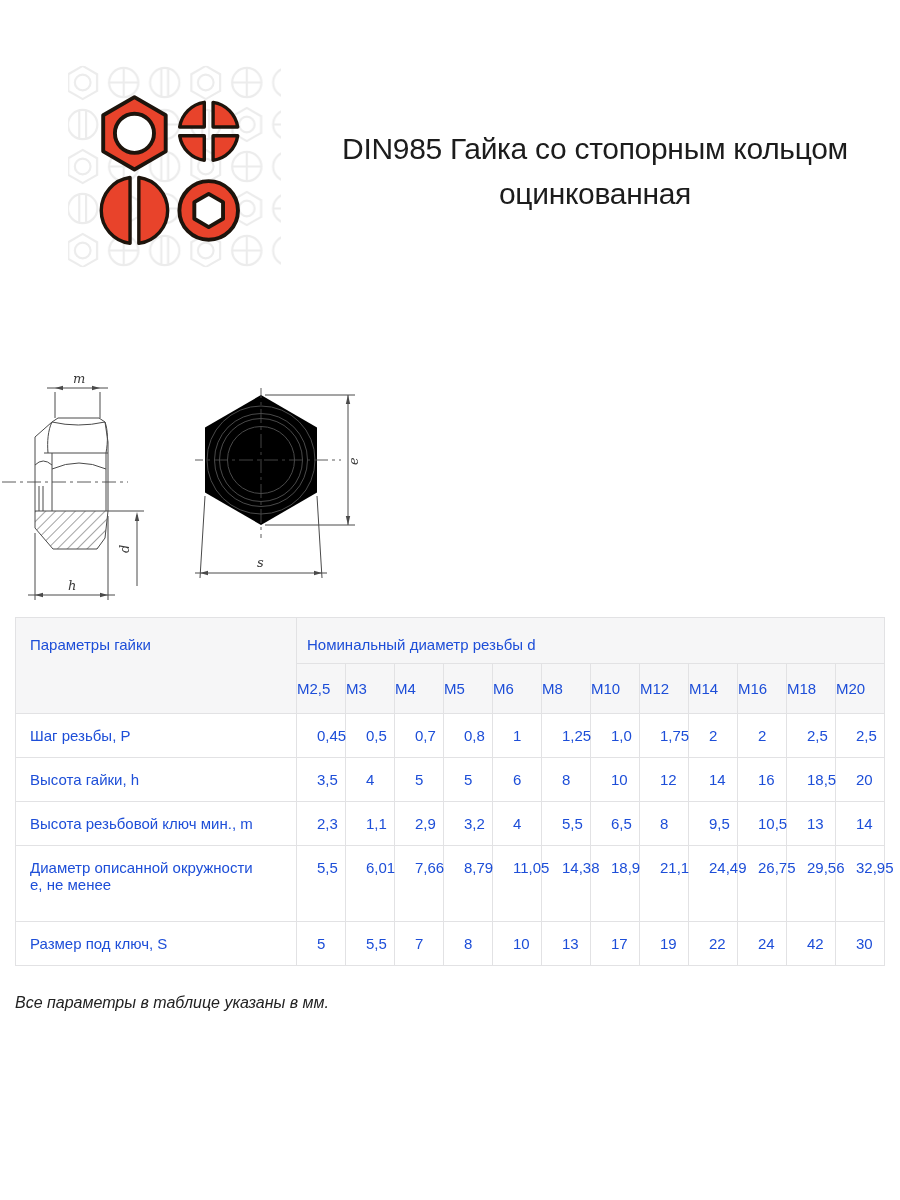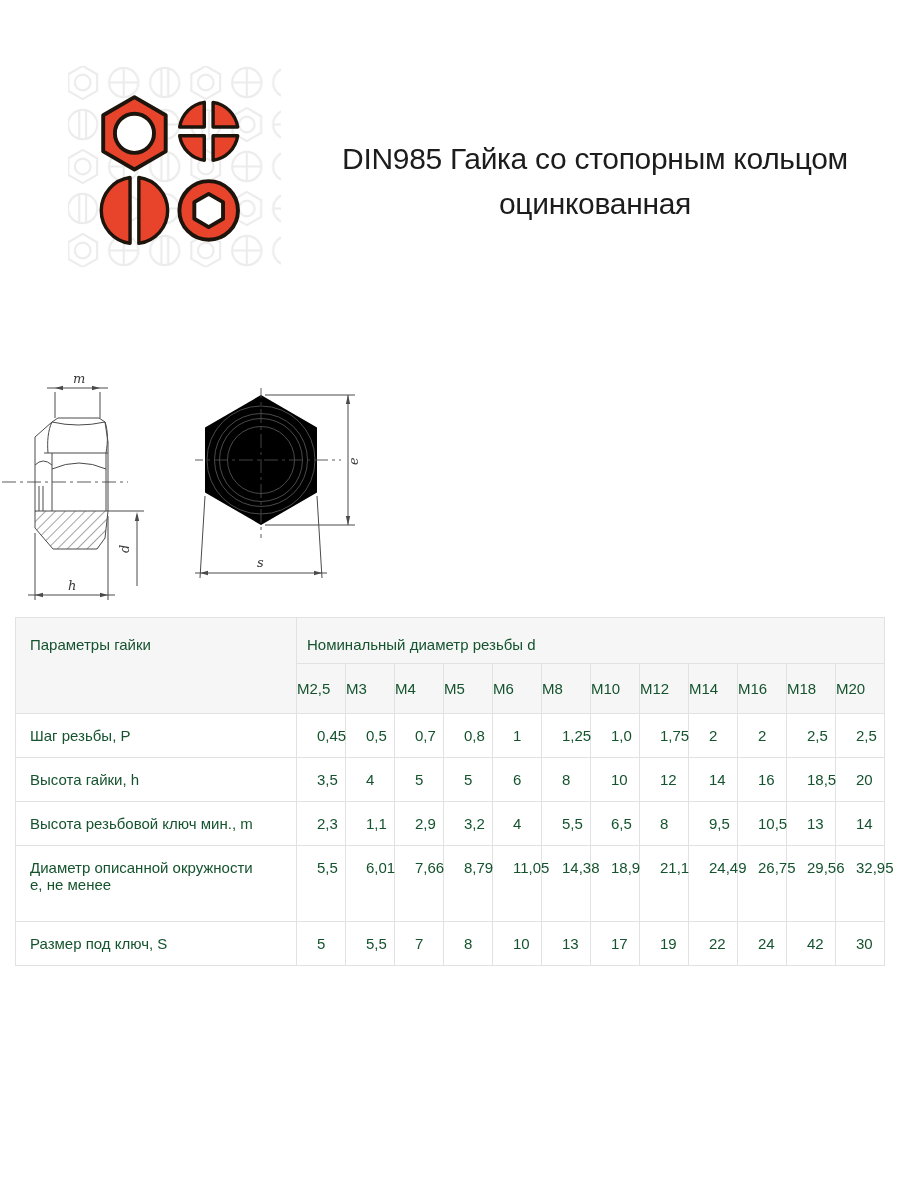--- a/index.html
+++ b/index.html
@@ -3,35 +3,35 @@
 <meta charset="utf-8">
 <style>
   html,body{margin:0;padding:0;background:#fff;}
   .page{
     position:relative;width:900px;height:1200px;background:#ffffff;
     font-family:"Liberation Sans","DejaVu Sans",sans-serif;color:#2b2b2b;overflow:hidden;
   }
   
   .logo-block{position:absolute;left:62px;top:62px;width:225px;height:210px;}
   .title-block{
-    position:absolute;left:300px;top:136px;width:590px;text-align:center;
+    position:absolute;left:300px;top:126px;width:590px;text-align:center;
     font-size:30px;line-height:45px;color:#1c1c1c;font-weight:400;letter-spacing:-0.3px;
   }
   
   .drawing-side{position:absolute;left:0px;top:368px;width:185px;height:245px;}
   .drawing-top{position:absolute;left:195px;top:388px;width:210px;height:212px;}
   .tech line,.tech path,.tech polyline{stroke:#4a4a4a;stroke-width:1;fill:none;}
   .tech .cl{stroke-dasharray:14 4 3 4;stroke-width:0.9;}
   .tech .arr{fill:#4a4a4a;stroke:none;}
   .tech circle{stroke:#4a4a4a;stroke-width:1;fill:none;}
   .tech text{font-family:"DejaVu Serif",serif;font-style:italic;font-size:13px;fill:#3a3a3a;stroke:none;}
   
   .params-table{
     position:absolute;left:15px;top:617px;width:870px;border-collapse:collapse;
-    table-layout:fixed;font-size:15px;color:#14532d;
+    table-layout:fixed;font-size:15px;color:#1d4ed8;
   }
   .params-table th,.params-table td{
     border:1px solid #e2e2e4;font-weight:400;text-align:left;vertical-align:top;
   }
   .params-table thead th{background:#f6f6f7;}
   .corner-th{width:240px;padding:18px 26px 10px 14px;}
   .span-th{padding:18px 10px 10px 10px;}
   .size-th{padding:16px 6px 16px 0;}
   .row-label{padding:13px 30px 13px 14px;}
   .params-table td{padding:13px 4px 8px 20px;}
@@ -263,14 +263,15 @@
           <td>17</td>
           <td>19</td>
           <td>22</td>
           <td>24</td>
           <td>42</td>
           <td>30</td>
         </tr>
       </tbody>
   </table>
 
+  <div class="footer-note">Все параметры в таблице указаны в мм.</div>
 
 </div>
 
 </body></html>

